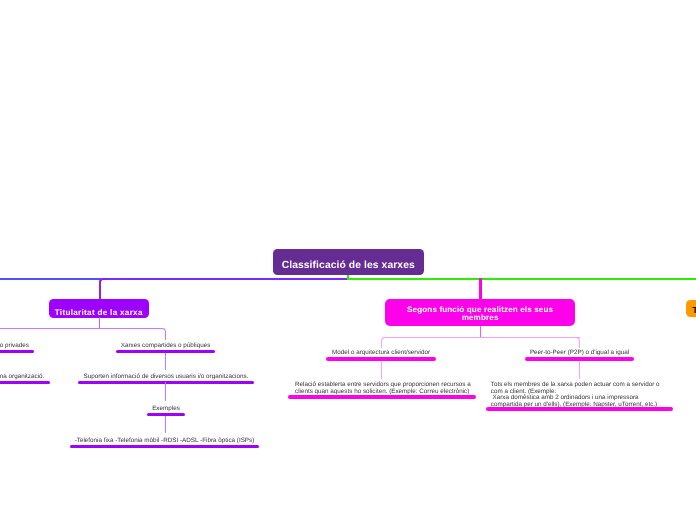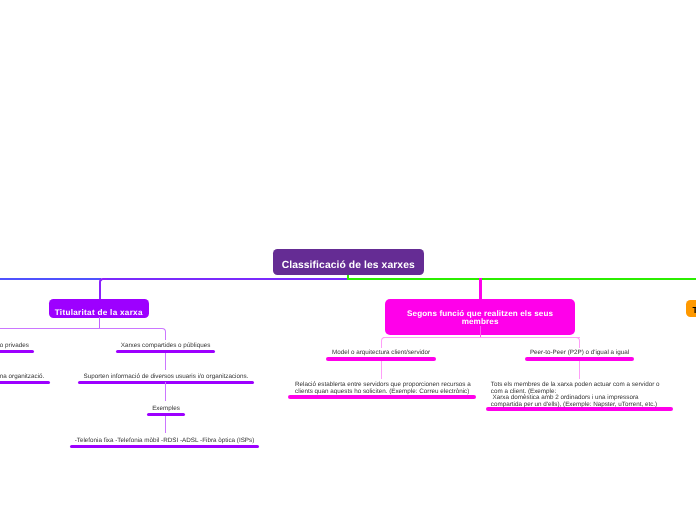--- a/index.html
+++ b/index.html
@@ -32,21 +32,21 @@
           background:#652c94; font-size:10.3px; letter-spacing:0.1px;
           padding-top:7px; box-sizing:border-box;}
 
   
   #stem-titularitat{left:98.6px; top:278.0px; width:8px; height:23px;
                     border-left:2.2px solid #8a21fd; border-top:2.2px solid #8a21fd;
                     border-top-left-radius:4px;}
   #n-titularitat{left:48.6px; top:299.4px; width:100.3px; height:18.4px; border-radius:4.5px;
                  background:#9d00ff; font-size:8.15px; letter-spacing:0.3px; padding-top:8px; box-sizing:border-box;}
   #stem-segons{left:479.4px; top:278.0px; width:2.2px; height:22px; background:#ff00ea;}
-  #n-segons{left:385.1px; top:299.1px; width:190px; height:36px; border-radius:5px;
+  #n-segons{left:385.1px; top:299.1px; width:190px; height:27px; border-radius:5px;
             background:#ff00ea; font-size:8.1px; letter-spacing:0.12px; line-height:7.8px;
             padding-top:2.2px; box-sizing:border-box;}
 
   
   #tit-sv{left:98.9px; top:317px; width:1.5px; height:11.5px; background:#c161ff;}
   #tit-bus{left:-12px; top:327.9px; width:174px; height:1.4px; background:#cb76ff;}
   #tit-corner-r{left:160.5px; top:327.9px; width:5.8px; height:12px;
                 border-top:1.4px solid #cb76ff; border-right:1.4px solid #cb76ff;
                 border-top-right-radius:4px;}
 

